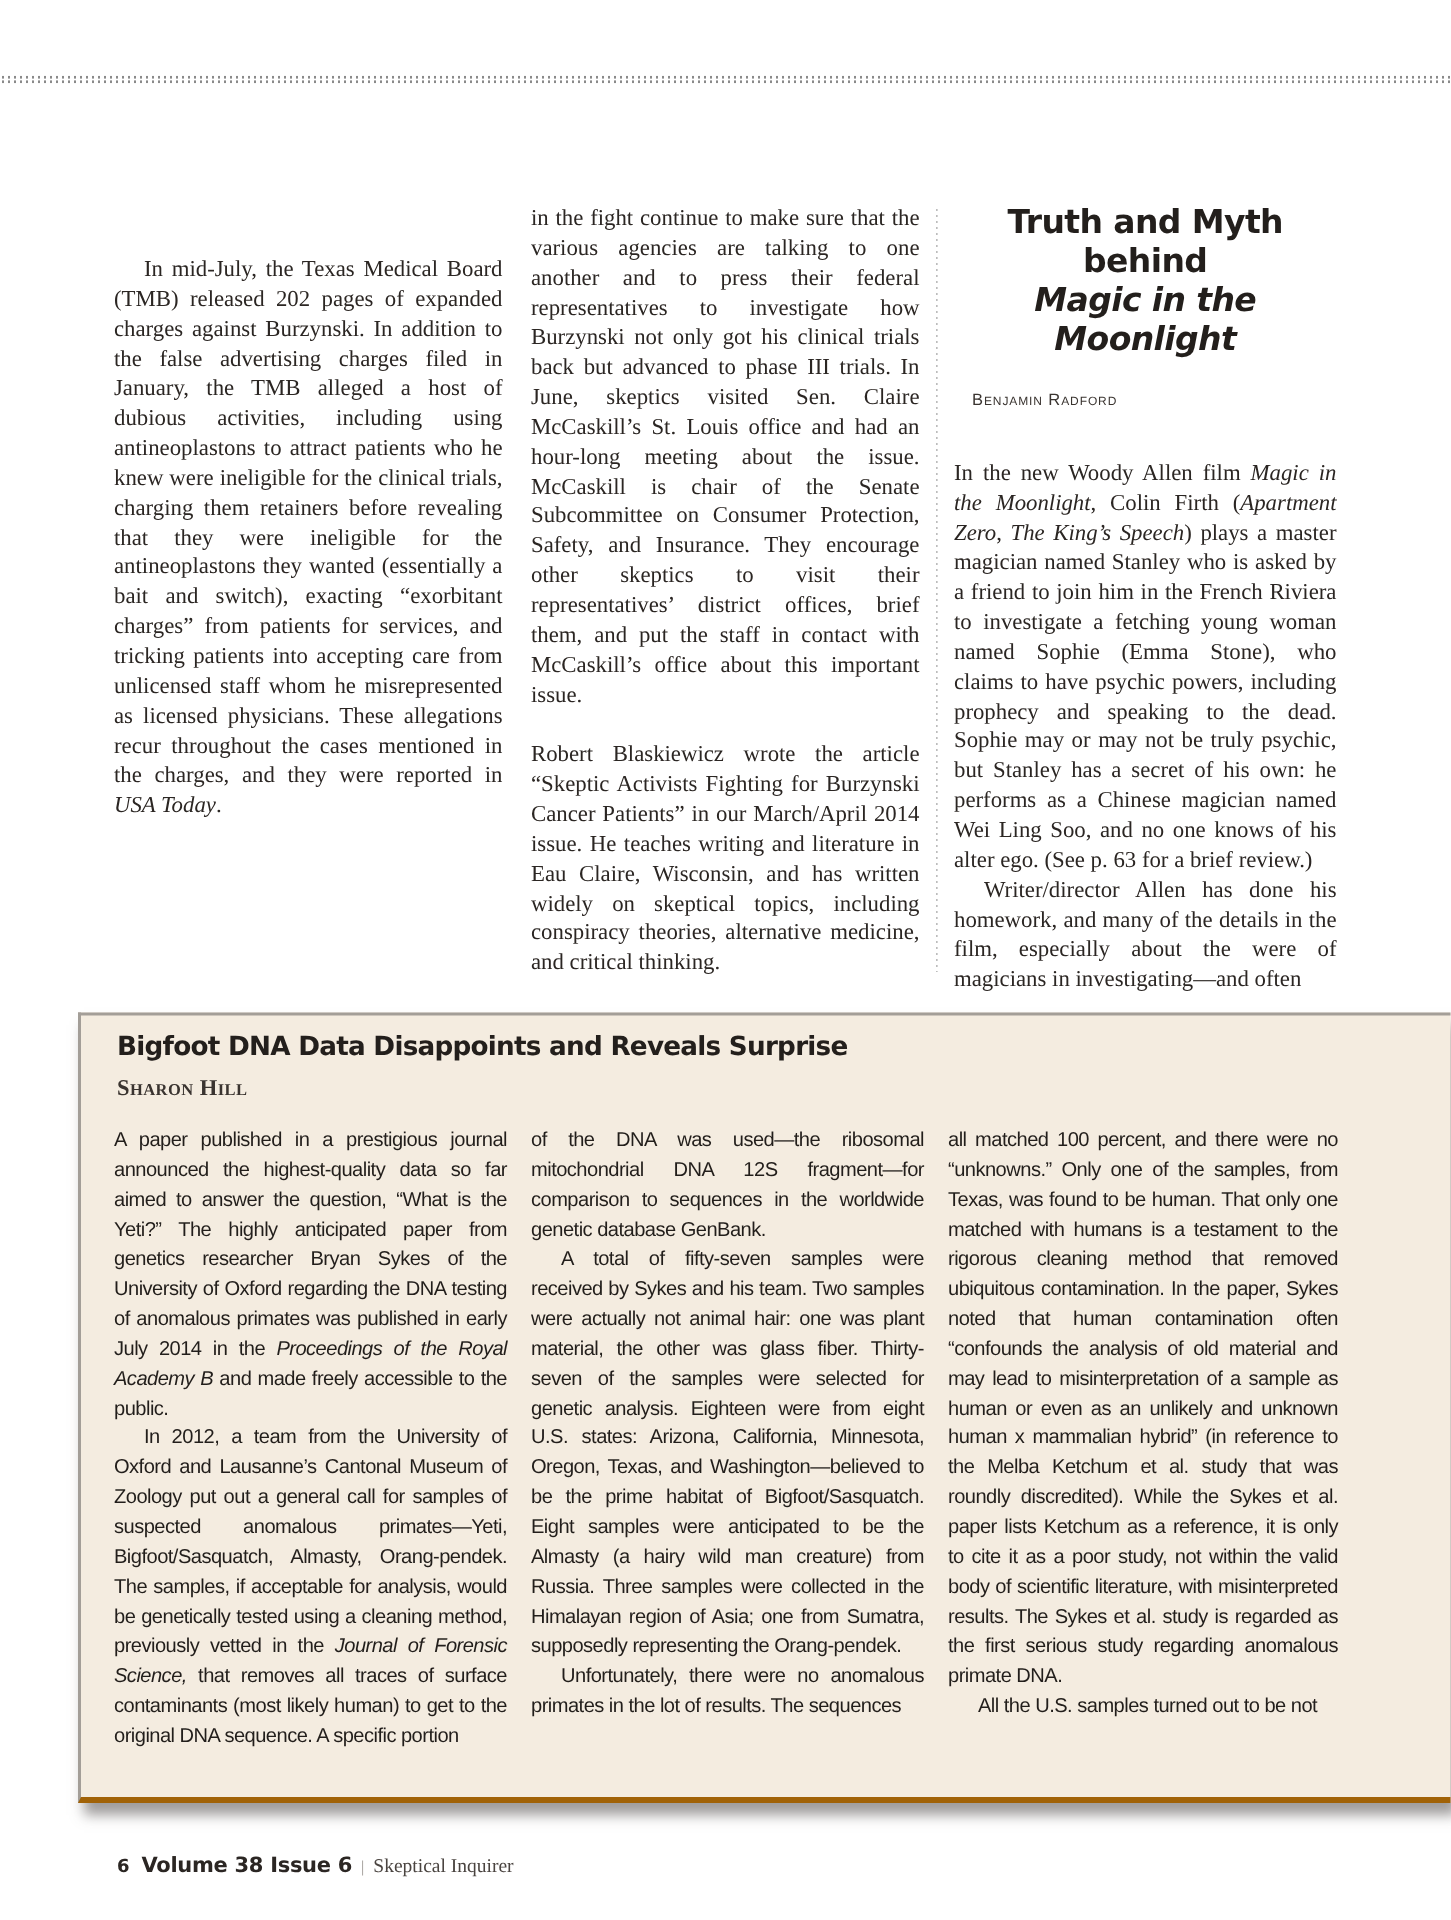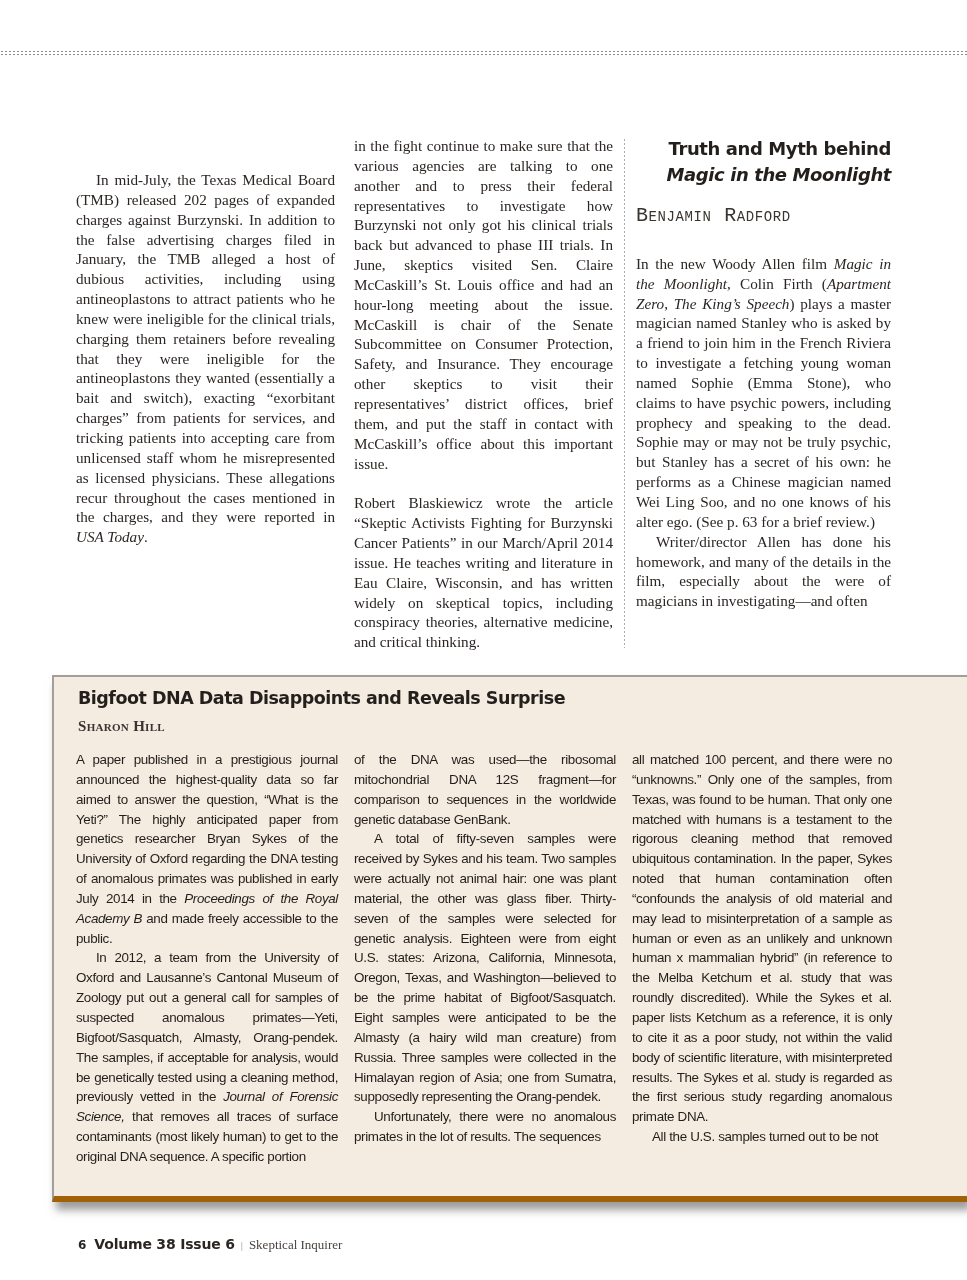--- a/index.html
+++ b/index.html
@@ -29,33 +29,33 @@
   .col-2 { left: 354px; width: 259px; }
   .col-3 { left: 636px; width: 255px; }
   .col-divider {
     position: absolute; left: 624px; top: 138px; width: 1px; height: 510px;
     background-image: radial-gradient(circle, #a8a8a8 0.7px, transparent 0.9px);
     background-size: 2px 4px; background-repeat: repeat-y;
   }
   .bio { margin-top: 20px !important; }
   .sidebar-heading {
     font-family: "DejaVu Sans", sans-serif; font-weight: bold;
-    font-size: 18px; line-height: 26px; color: #231f1c; letter-spacing: -0.4px;
-    margin: 0 0 18px 0; text-align: right;
+    font-size: 22px; line-height: 26px; color: #231f1c; letter-spacing: -0.4px;
+    margin: 0 0 18px 0; text-align: center;
   }
   .sidebar-heading .ital { font-style: italic; display: block; }
   .byline {
-    font-family: Liberation Mono, monospace; font-variant: small-caps;
-    font-size: 20px; letter-spacing: 0.6px; color: #3a3430;
-    margin: 0 0 28px 0; text-align: left;
+    font-family: Liberation Sans, sans-serif; font-variant: small-caps;
+    font-size: 11px; letter-spacing: 0.6px; color: #3a3430;
+    margin: 0 0 28px 12px; text-align: left;
   }
   .box {
     position: absolute; left: 52px; top: 675px; width: 915px; height: 527px;
     background: #f4ece0;
-    border-top: 2px solid #a39e98; border-left: 2px solid #a39e98; border-bottom: 6px solid #a16207;
+    border-top: 2px solid #a39e98; border-left: 2px solid #a39e98; border-bottom: 4px solid #a16207;
     box-shadow: 4px 8px 8px rgba(80,75,75,0.55);
     box-sizing: border-box;
   }
   .box-title {
     position: absolute; left: 24px; top: 11px;
     font-family: "DejaVu Sans", sans-serif; font-weight: bold;
     font-size: 17.5px; color: #231f1c; letter-spacing: -0.5px;
   }
   .box-byline {
     position: absolute; left: 24px; top: 41px;

